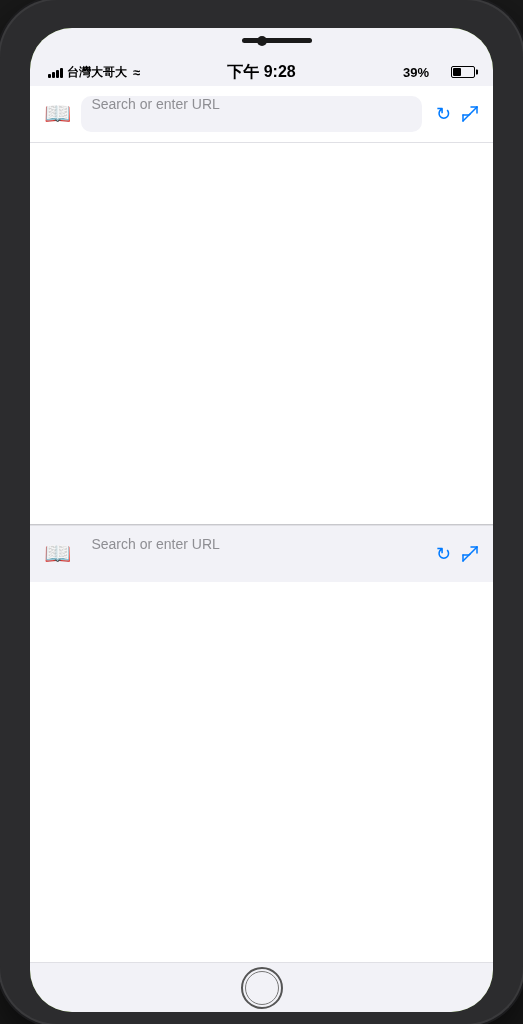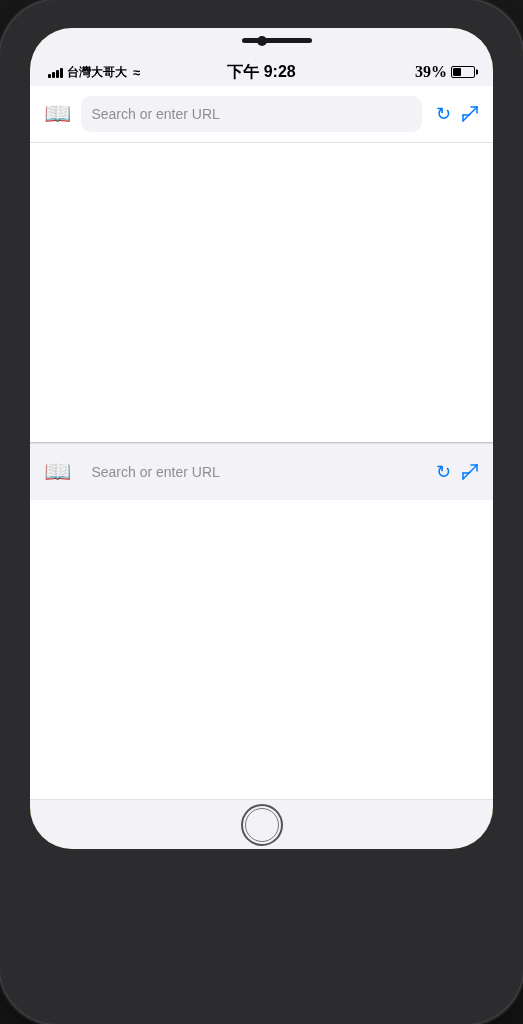--- a/index.html
+++ b/index.html
@@ -36,21 +36,21 @@
       top: 160px;
       width: 4px;
       height: 50px;
       background: #3a3a3c;
       border-radius: 2px 0 0 2px;
     }
 
     
     .phone-screen {
       width: 463px;
-      height: 821px;
+      height: 984px;
       background: #4d7c0f;
       border-radius: 42px;
       margin-top: 28px;
       overflow: hidden;
       position: relative;
       display: flex;
       flex-direction: column;
     }
 
     
@@ -137,25 +137,24 @@
       font-weight: 600;
       color: #000;
       position: absolute;
       left: 50%;
       transform: translateX(-50%);
     }
 
     .status-right {
       display: flex;
       align-items: center;
-      gap: 4px;
-      font-size: 16px;
+      gap: 22px;
+      font-size: 13px;
       font-weight: 600;
       color: #000;
-      font-family: Liberation Serif, serif;
     }
 
     .battery-icon {
       width: 24px;
       height: 12px;
       border: 1.5px solid #000;
       border-radius: 2px;
       position: relative;
       display: flex;
       align-items: center;
@@ -207,21 +206,20 @@
       font-size: 22px;
       flex-shrink: 0;
       line-height: 1;
     }
 
     .url-input-wrapper {
       flex: 1;
       background: #f2f2f7;
       border-radius: 10px;
       display: flex;
-      align-items: center;
       padding: 0 10px;
       height: 36px;
     }
 
     .url-placeholder {
       color: #8e8e93;
       font-size: 14px;
     }
 
     .reload-icon {

